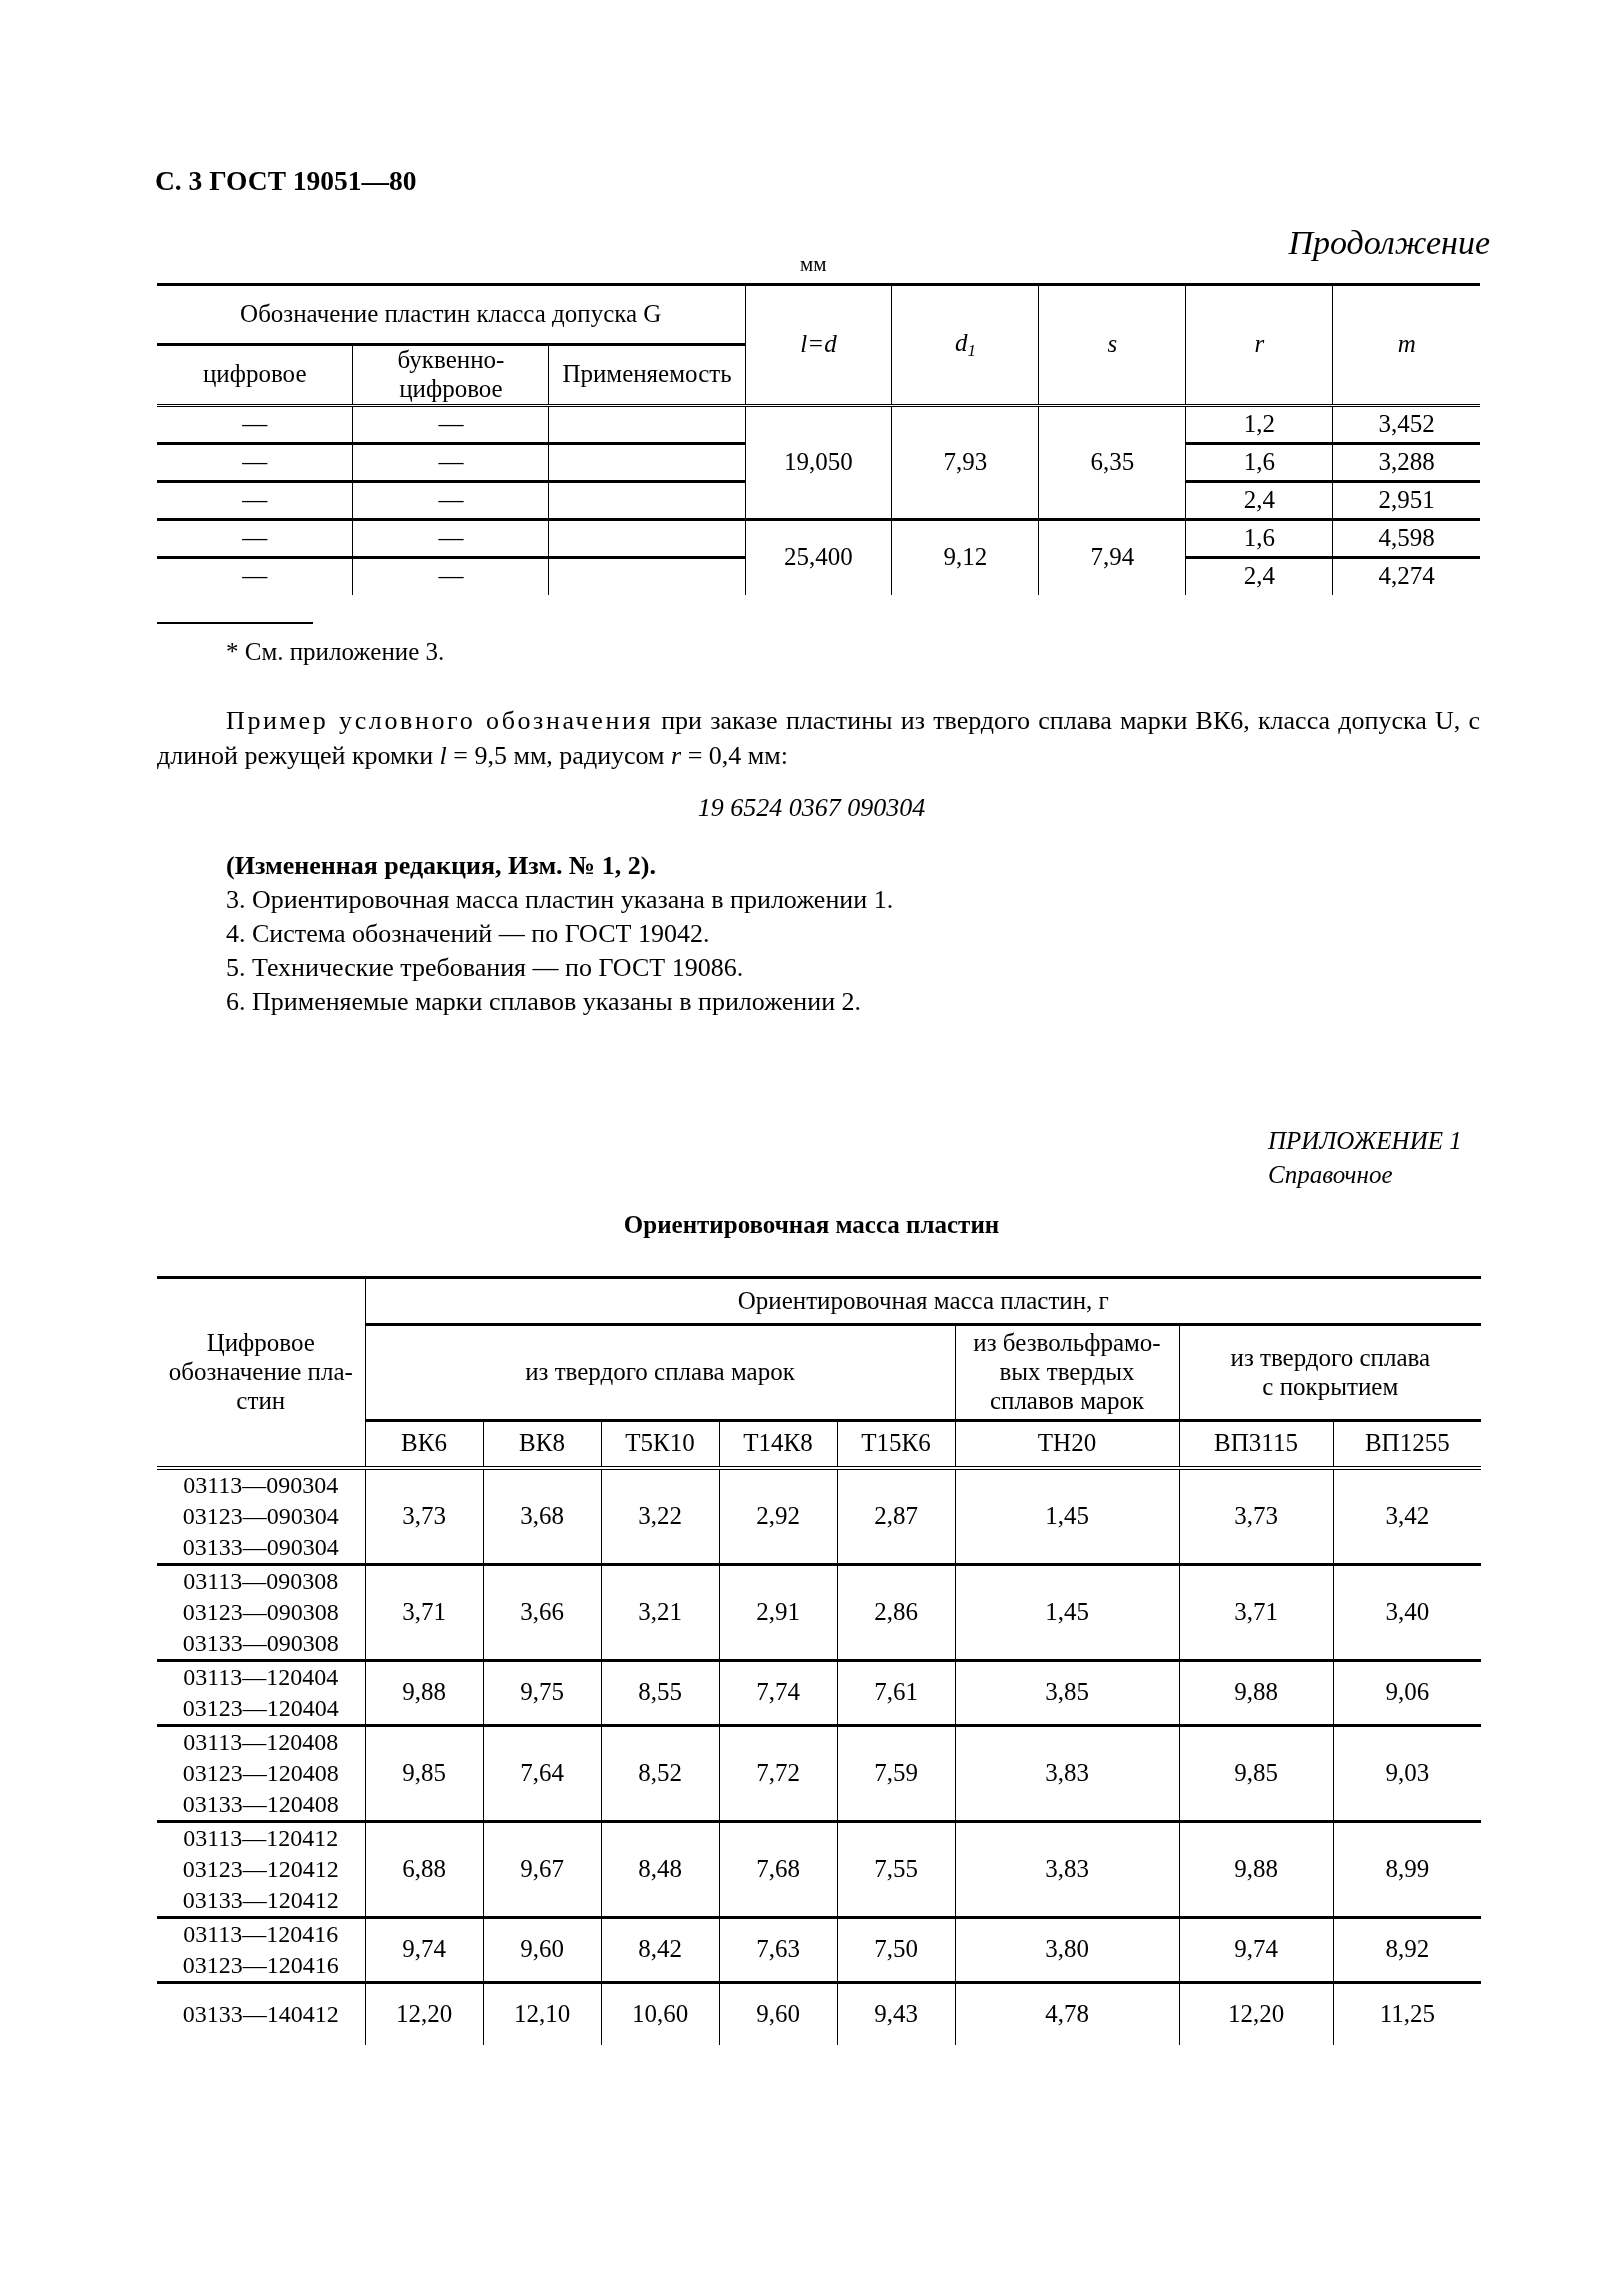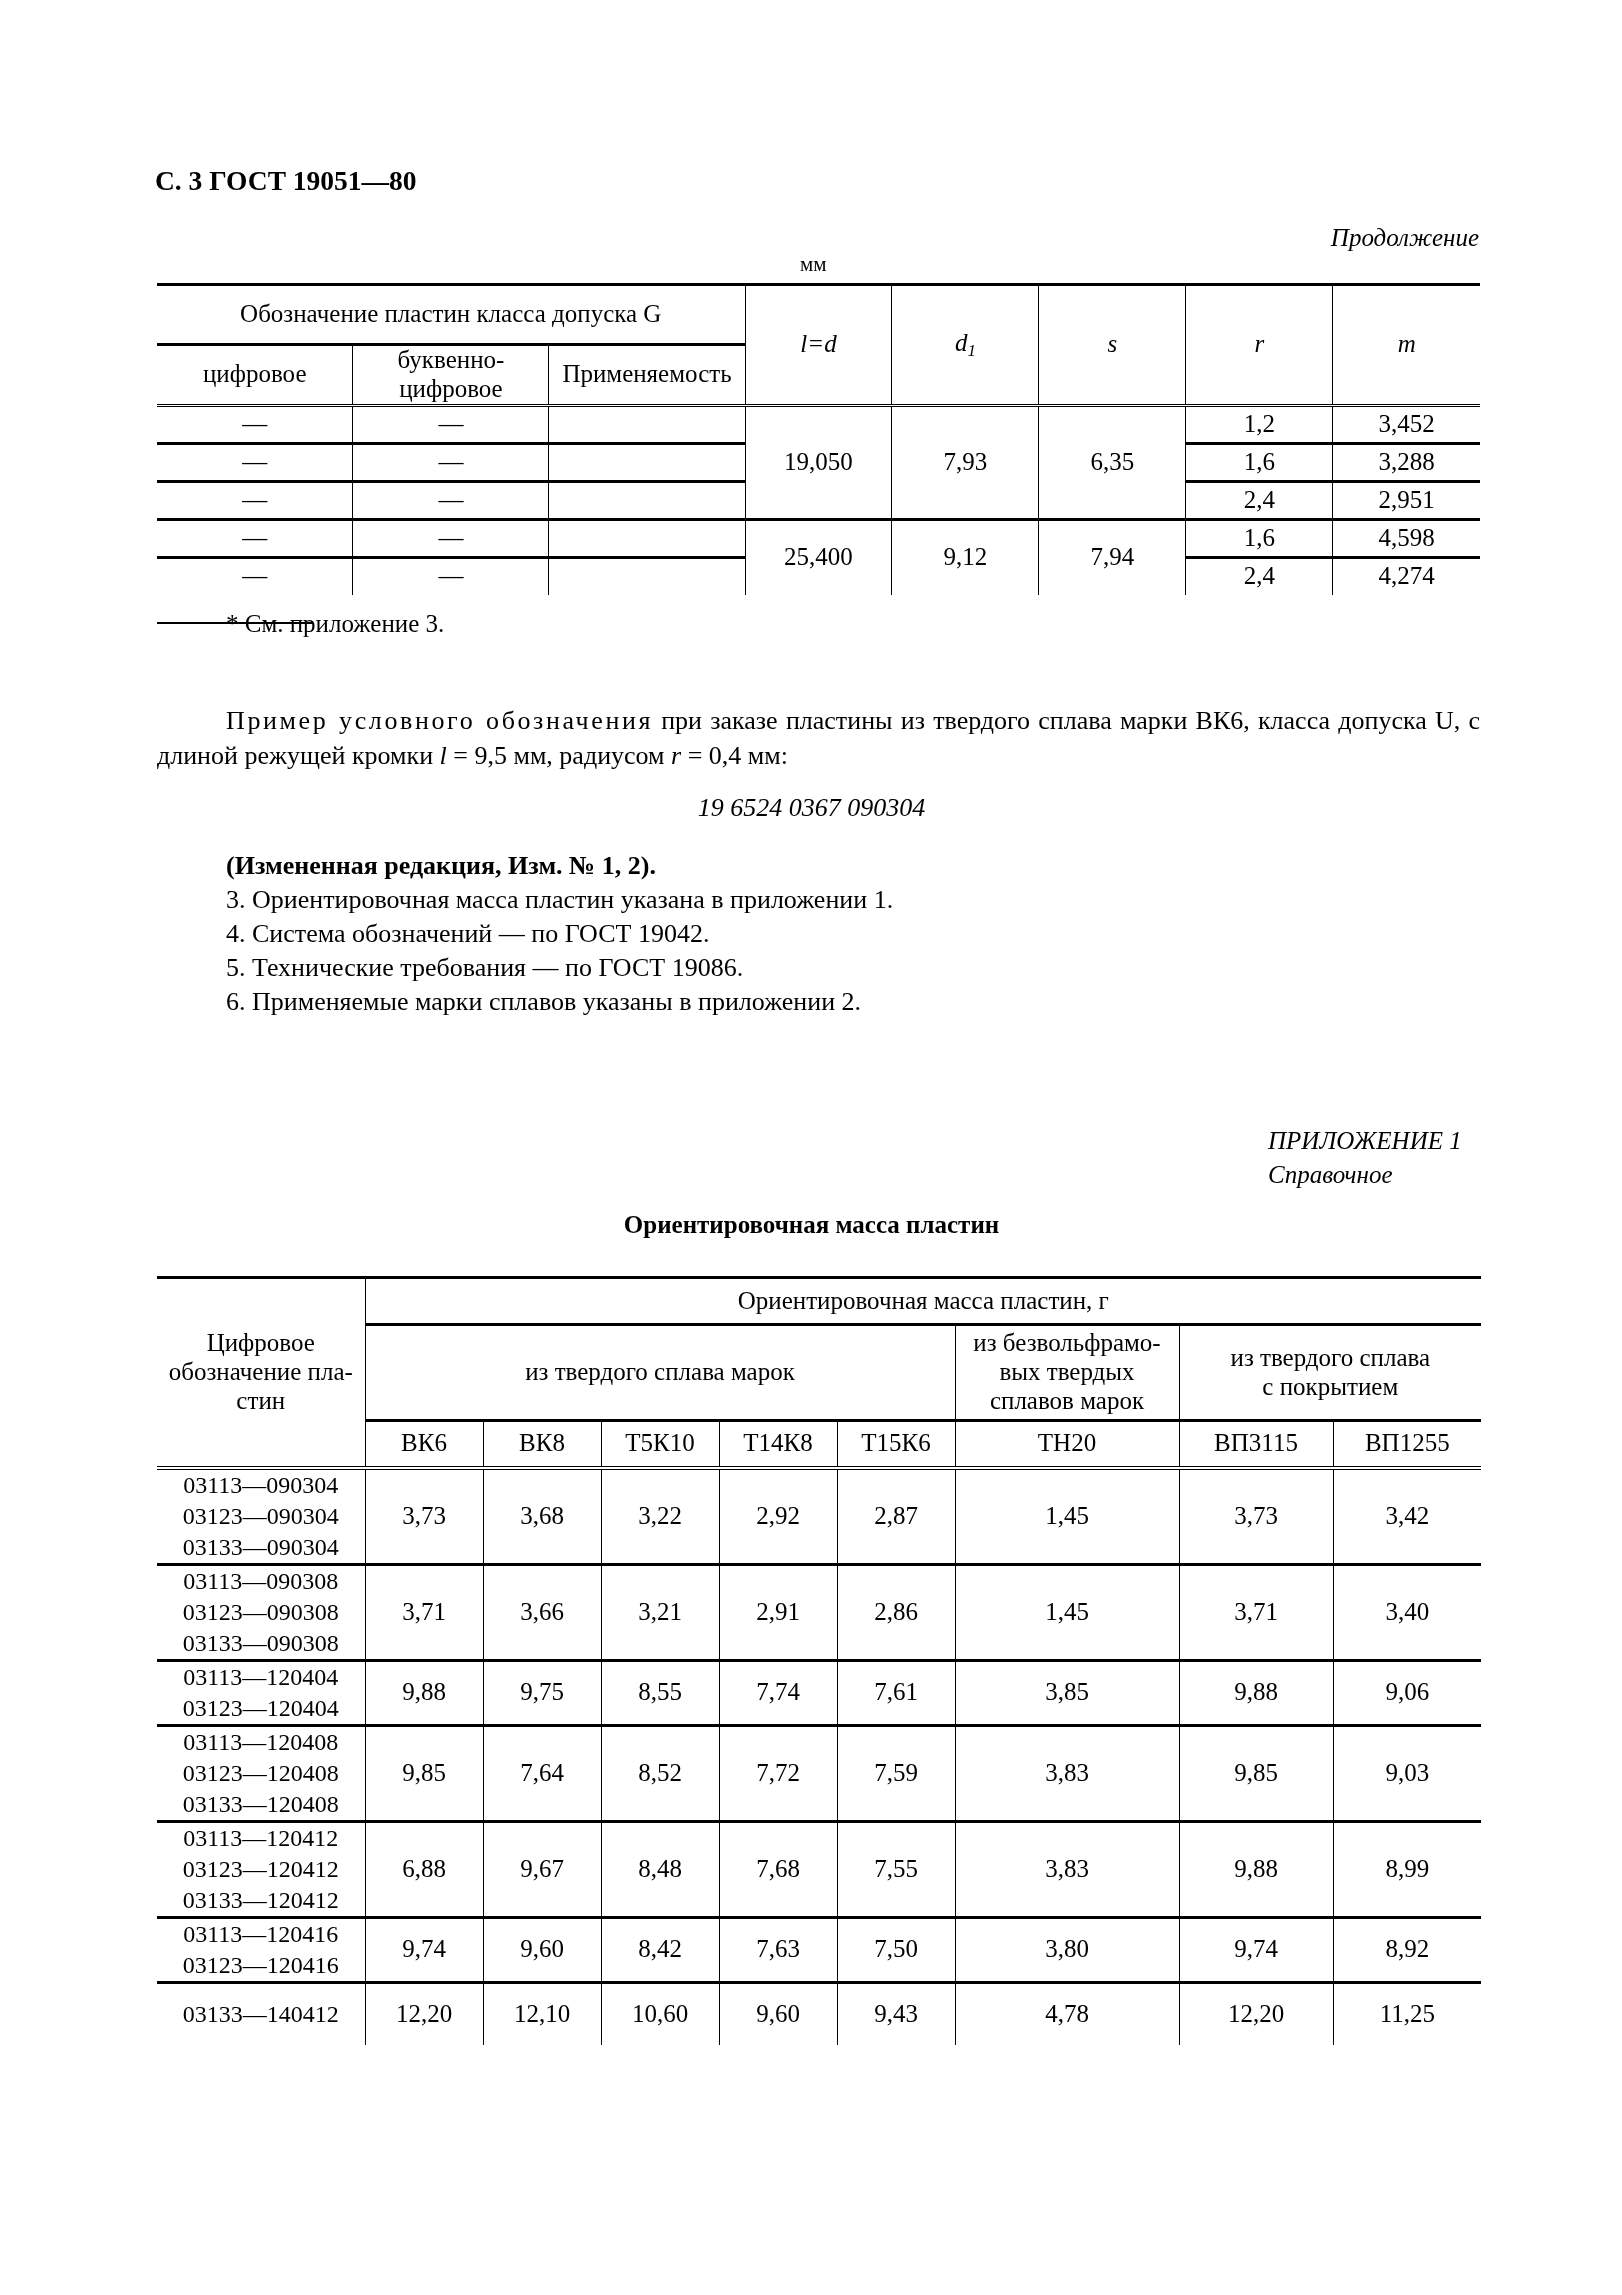--- a/index.html
+++ b/index.html
@@ -2,21 +2,21 @@
 <html style="font-size:10.5px"><head>
 <meta charset="utf-8">
 <style>
   html, body { margin: 0; padding: 0; background: #ffffff; }
   body {
     width: 1623px; height: 2295px; position: relative; overflow: hidden;
     font-family: "Liberation Serif", "DejaVu Serif", serif; color: #000;
   }
   .abs { position: absolute; }
   .page-header { left: 155px; top: 165px; font-size: 27.5px; font-weight: bold; }
-  .continuation { right: 144px; top: 224px; font-size: 25px; font-style: italic; }
+  .continuation { right: 133px; top: 224px; font-size: 34px; font-style: italic; }
   .unit-mm { left: 800px; top: 252px; font-size: 21px; }
 
   table { border-collapse: collapse; table-layout: fixed; }
   td { text-align: center; vertical-align: middle; padding: 0; line-height: 1.15; }
 
   
   #t1 { left: 157px; top: 283px; width: 1323px; font-size: 25px; }
   #t1 td { border-left: 1.3px solid #000; border-right: 1.3px solid #000; }
   #t1 tr td:first-child { border-left: none; }
   #t1 tr td:last-child { border-right: none; }
@@ -24,21 +24,21 @@
   #t1 .mid-rule { border-top: 3.9px solid #000; }
   #t1 .dbl-rule { border-top: 3.9px double #000; }
   #t1 .row-rule { border-top: 3.3px solid #000; }
   #t1 .hdr1 { height: 60px; }
   #t1 .hdr2 { height: 55px; }
   #t1 .data-row { height: 38px; }
   #t1 .it { font-style: italic; }
   .sub { font-size: 17px; vertical-align: -5.2px; }
 
   .footnote-rule { left: 157px; top: 622px; width: 156px; height: 0; border-top: 2.6px solid #000; }
-  .footnote { left: 226px; top: 610px; font-size: 25px; }
+  .footnote { left: 226px; top: 638px; font-size: 25px; }
 
   .para { left: 157px; width: 1323px; font-size: 26px; line-height: 35px; text-align: justify; }
   .example-p1 { top: 703px; text-indent: 69px; letter-spacing: 0; }
   .spaced { letter-spacing: 2.6px; }
   .code-example { left: 0; width: 1623px; top: 793px; text-align: center; font-size: 26px; font-style: italic; }
   .list { left: 226px; top: 849px; font-size: 26px; line-height: 34px; }
   .list .bold { font-weight: bold; }
 
   .appendix { left: 1268px; top: 1124px; font-size: 25px; font-style: italic; line-height: 34px; }
   .table2-title { left: 0; width: 1623px; top: 1211px; text-align: center; font-size: 25px; font-weight: bold; }

